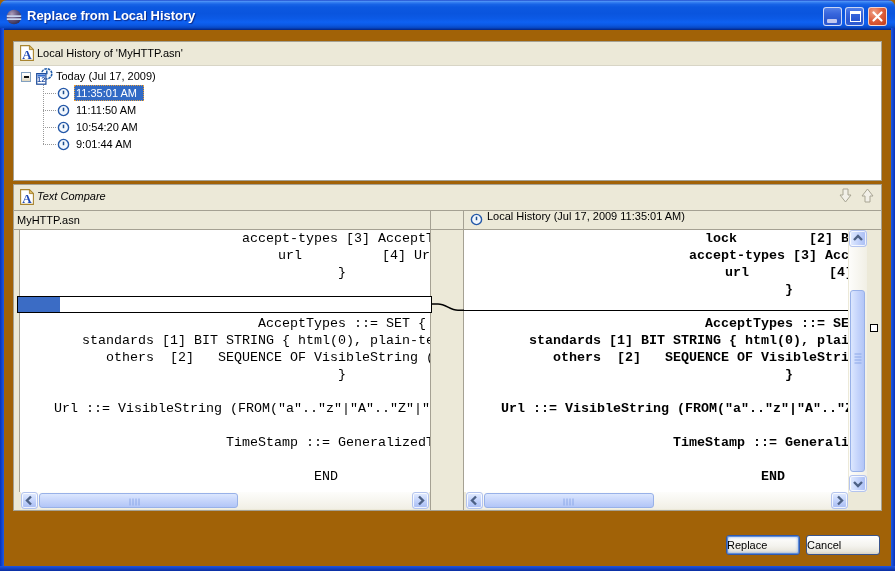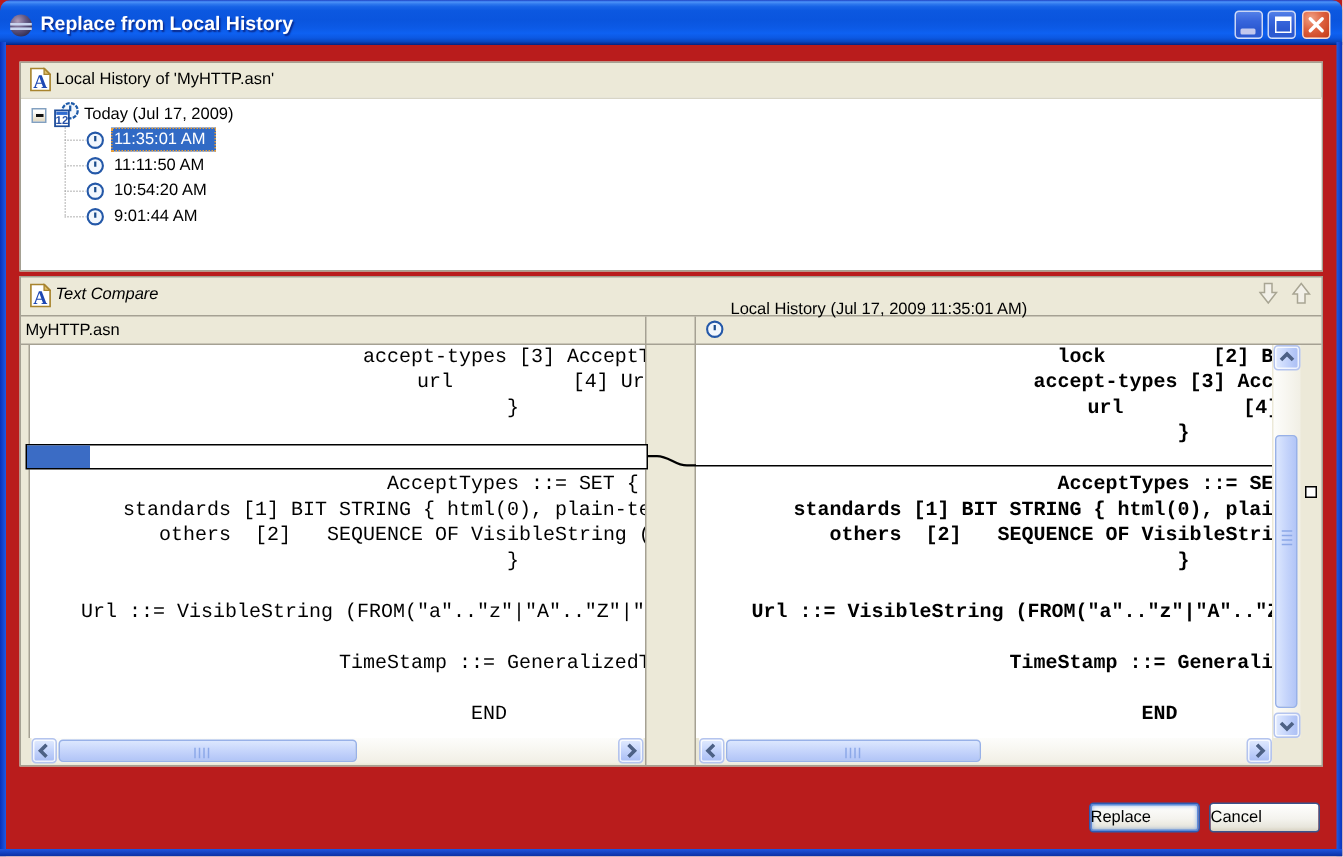--- a/index.html
+++ b/index.html
@@ -1,17 +1,17 @@
 <!DOCTYPE html>
 <html><head>
 <meta charset="utf-8">
 <style>
 html,body{margin:0;padding:0;background:#fff;}
 *{box-sizing:border-box;}
-#win{position:relative;width:895px;height:571px;background:#b91c1c;overflow:hidden;
+#win{position:relative;width:895px;height:571px;background:#a16207;overflow:hidden;
   font-family:"Liberation Sans",sans-serif;}
 .abs{position:absolute;}
 
 #title{position:absolute;left:0;top:0;width:895px;height:30px;
   border-radius:7px 7px 0 0;
   background:linear-gradient(180deg,#1E3FBF 0%,#3D7EF0 3%,#4A90F6 5%,#2E78EE 9%,
     #1763E6 15%,#0C58E0 24%,#0A55DE 45%,#0C5AE6 62%,#0E61F2 74%,#0C58E2 84%,
     #0848C4 92%,#042D96 98%,#02207A 100%);}
 #ttext{position:absolute;left:27px;top:8px;font-size:13px;font-weight:bold;color:#fff;
   text-shadow:1px 1px 1px #0A2A8C;letter-spacing:0px;}
@@ -146,21 +146,21 @@
   <svg class="abs" style="left:861px;top:188px" width="13" height="15" viewBox="0 0 13 15">
     <path d="M4,14 L9,14 L9,8 L12,8 L6.5,1 L1,8 L4,8 Z" fill="#F2F0E8" stroke="#A8A593" stroke-width="1"></path>
   </svg>
   <div class="hline" style="left:14px;top:210px;width:867px;"></div>
 
   <div class="trow" style="left:17px;top:214px;">MyHTTP.asn</div>
   <svg class="abs" style="left:470px;top:213px" width="13" height="13" viewBox="0 0 13 13">
       <circle cx="6.5" cy="6.5" r="5.1" fill="#F2F7FD" stroke="#2458A8" stroke-width="1.4"></circle>
       <path d="M6.5,3.7 L6.5,7.2" stroke="#1B4C8C" stroke-width="1.5"></path>
     </svg>
-  <div class="trow" style="left:487px;top:200px;">Local History (Jul 17, 2009 11:35:01 AM)</div>
+  <div class="trow" style="left:487px;top:210px;">Local History (Jul 17, 2009 11:35:01 AM)</div>
   <div class="hline" style="left:14px;top:229px;width:867px;"></div>
 
   <div class="vline" style="left:430px;top:211px;height:299px;"></div>
   <div class="vline" style="left:463px;top:211px;height:299px;"></div>
 
   <div class="vline" style="left:19px;top:230px;height:262px;"></div>
   <div class="white" style="left:20px;top:230px;width:410px;height:262px;">
     <pre class="code" style="position:absolute;left:-2px;top:0;">        accept-types [3] AcceptTypes,
         url          [4] Url
     }

